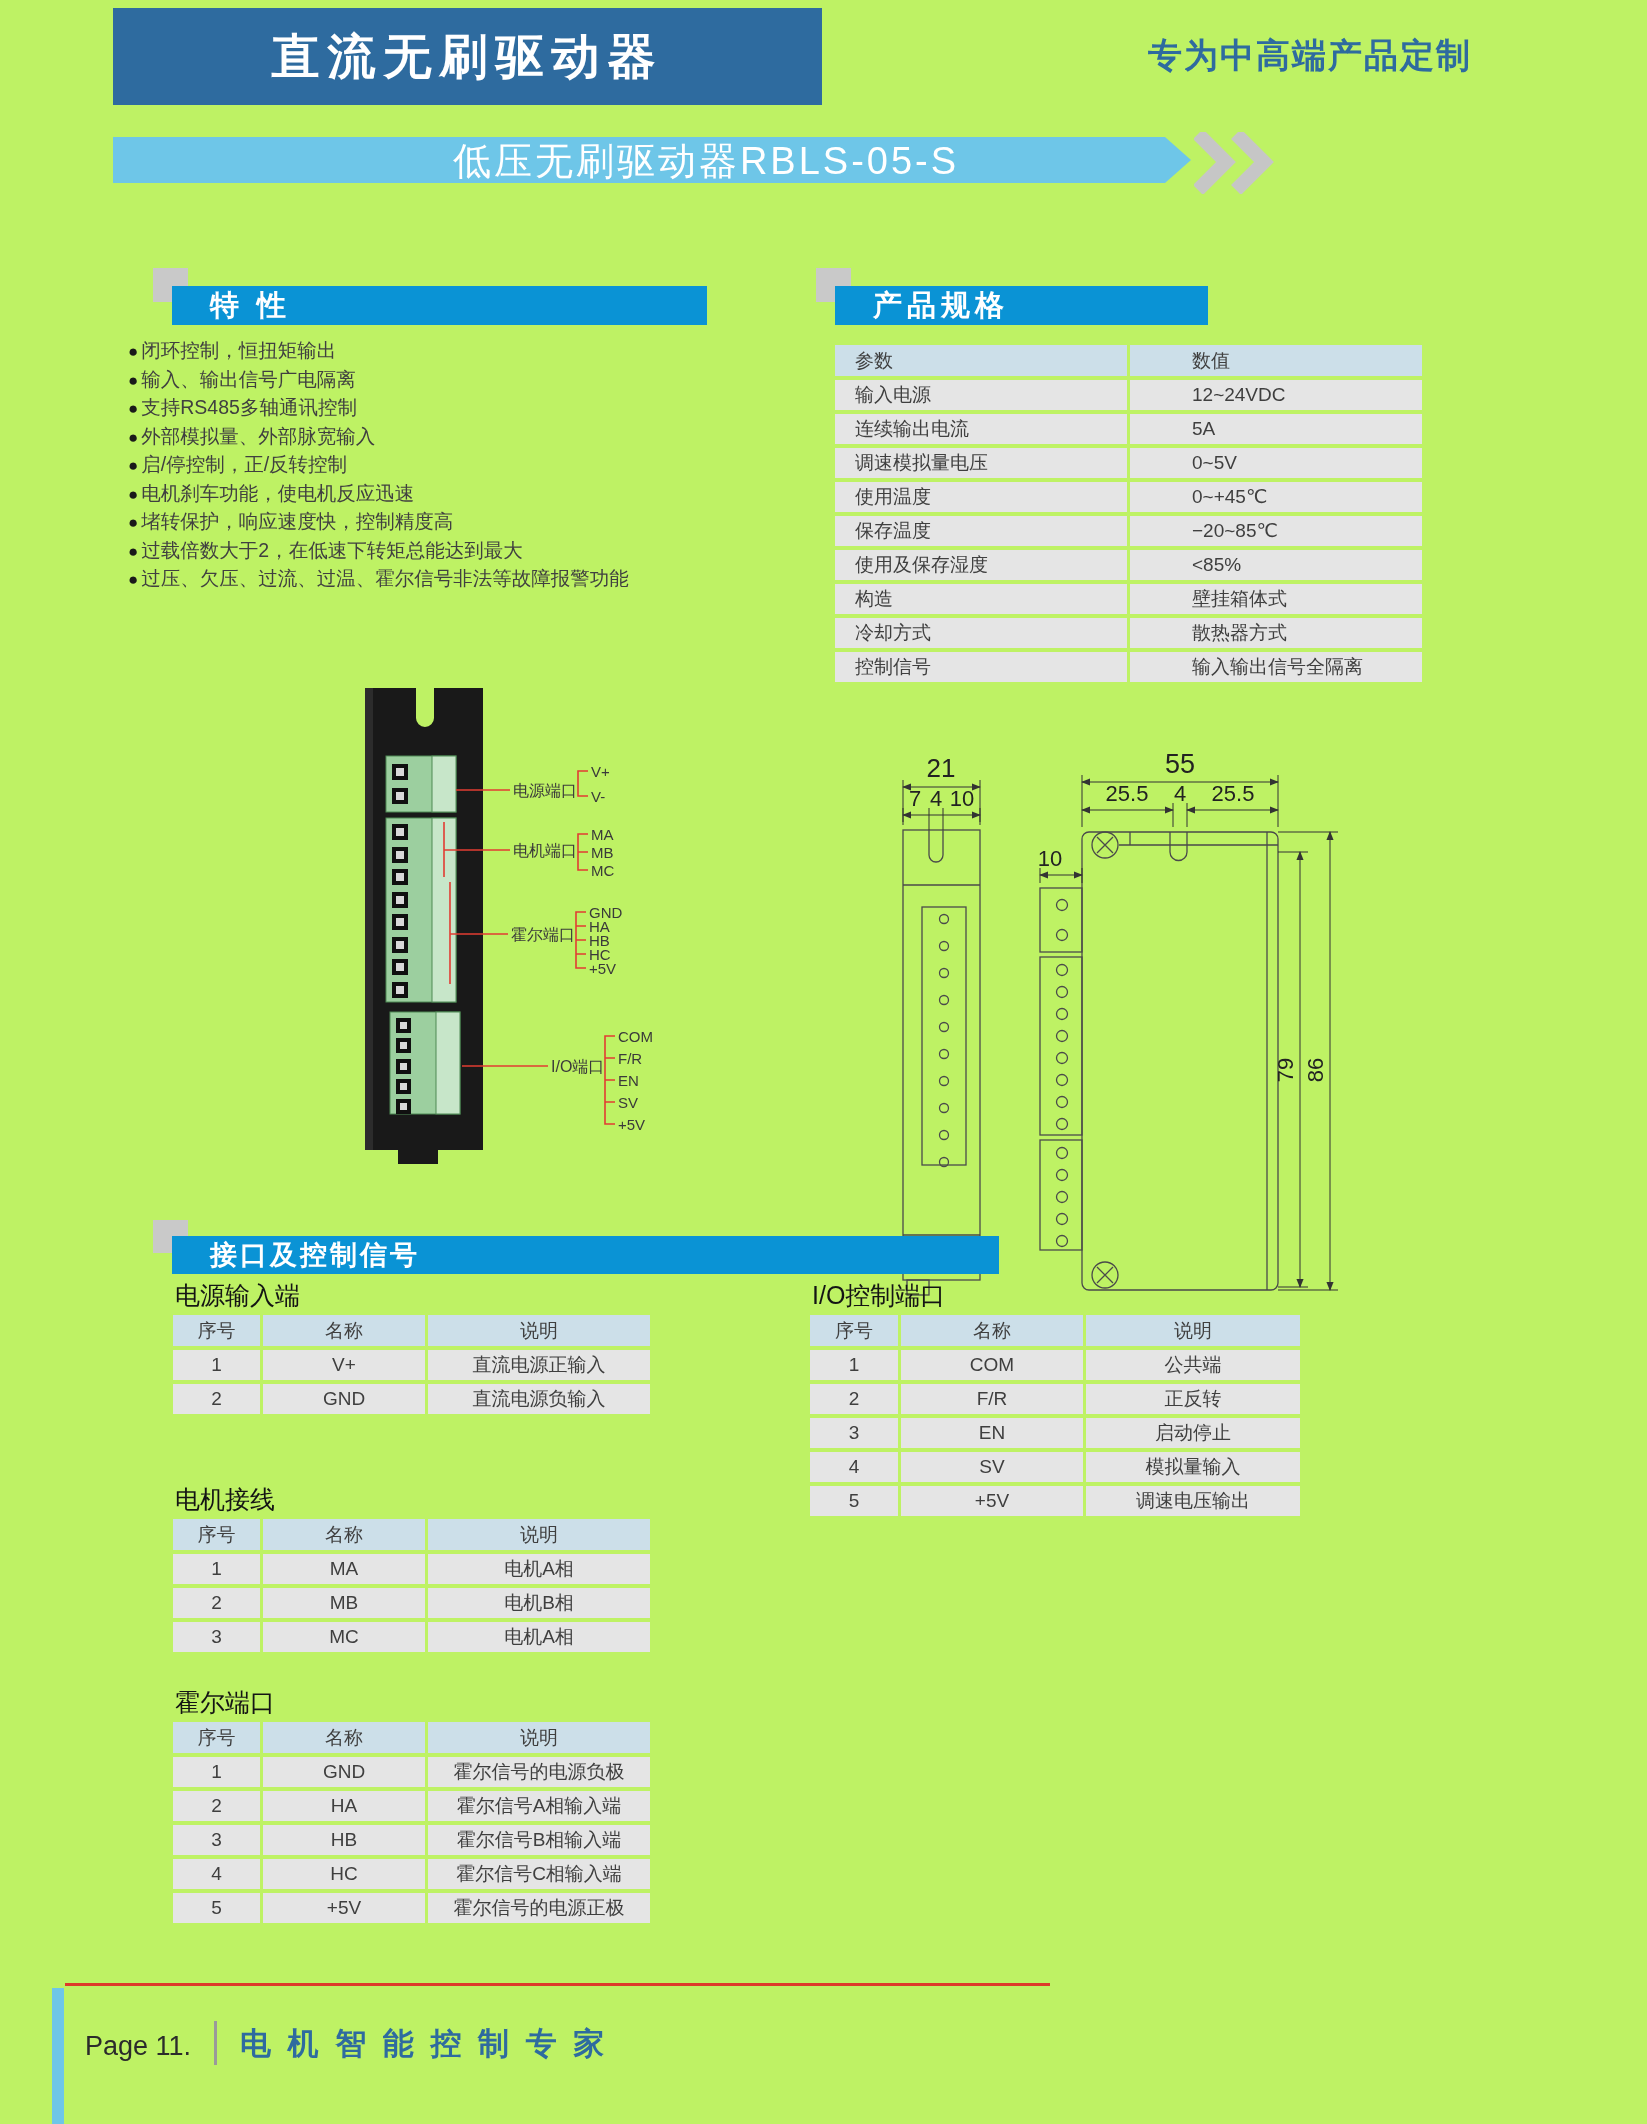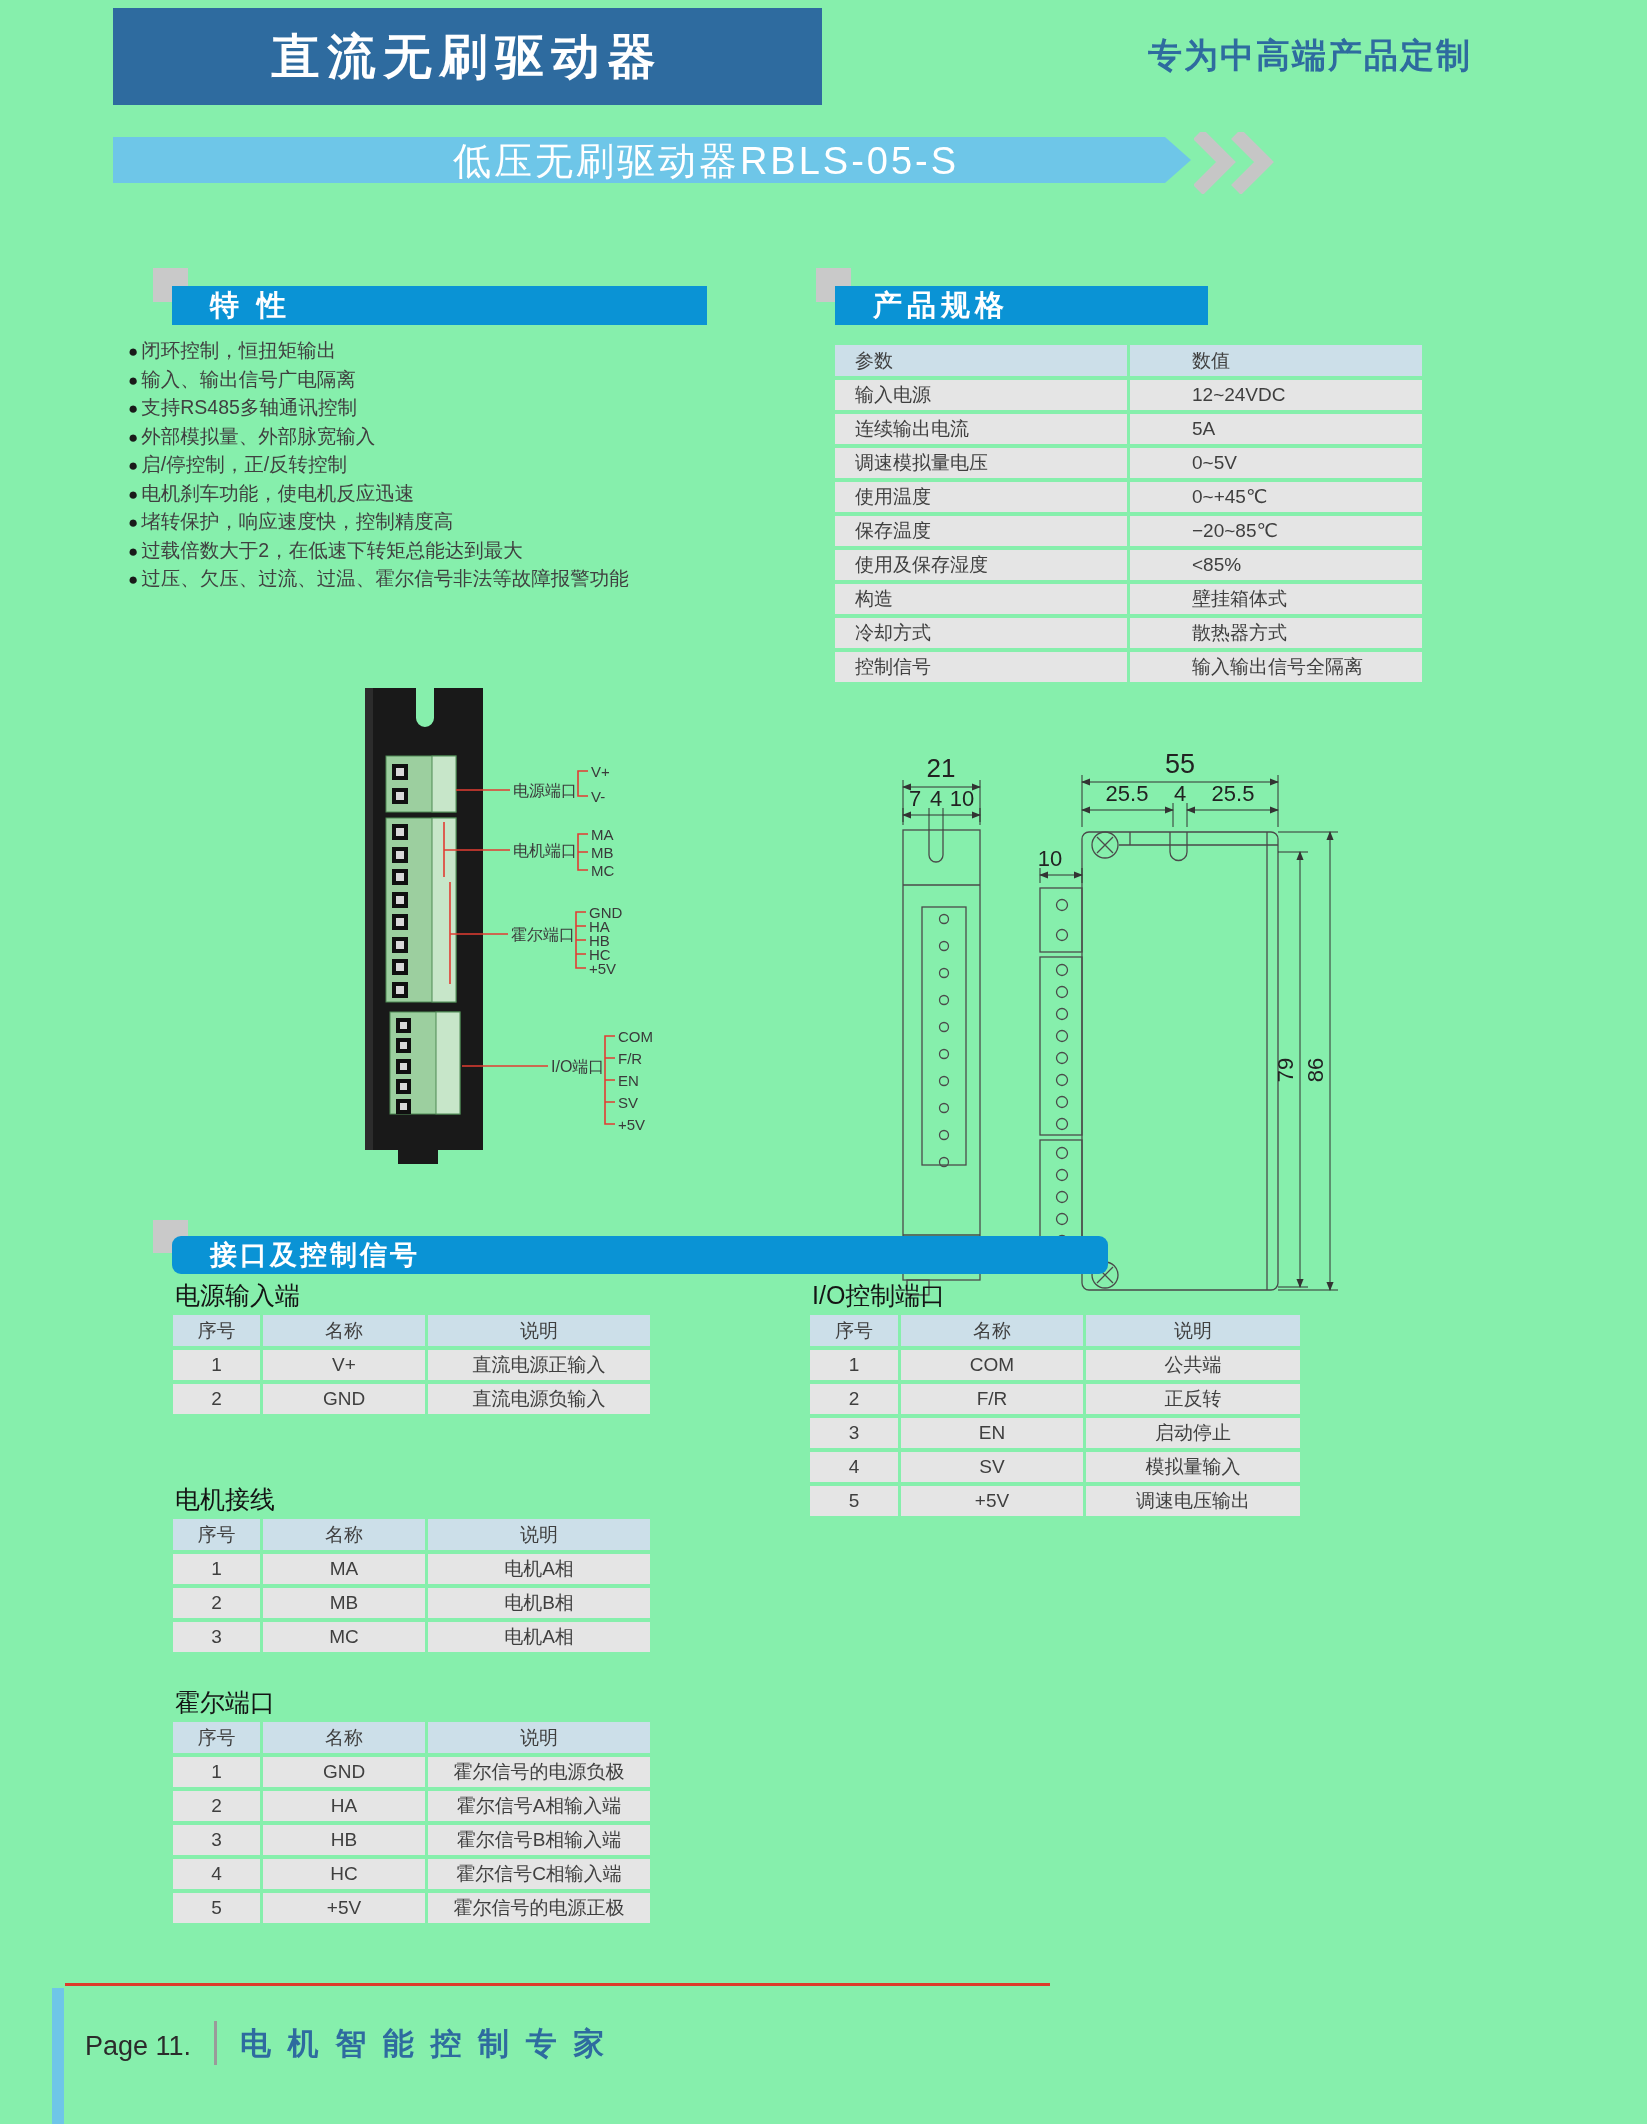--- a/index.html
+++ b/index.html
@@ -1,16 +1,16 @@
 <!DOCTYPE html>
 <html><head>
 <meta charset="utf-8">
 <style>
   html,body{margin:0;padding:0;background:#9c9c9c;}
-  #page{position:relative;width:1647px;height:2124px;background:#86efac;overflow:hidden;
+  #page{position:relative;width:1647px;height:2124px;background:#bef264;overflow:hidden;
         font-family:"Liberation Sans","DejaVu Sans",sans-serif;}
   .abs{position:absolute;}
 
   
   .title-box{left:113px;top:8px;width:709px;height:97px;background:#2e6b9f;
              color:#fff;font-size:48px;font-weight:bold;letter-spacing:8px;
              text-align:center;line-height:97px;}
   .tagline{left:1080px;top:25px;width:460px;height:60px;color:#2e6b9f;font-size:34px;
            font-weight:bold;text-align:center;line-height:60px;letter-spacing:2px;}
   .banner{left:113px;top:137px;width:1078px;height:46px;background:#6ec6e8;
@@ -299,21 +299,21 @@
       <text x="247" y="66" font-size="22">25.5</text>
       <text x="300" y="66" font-size="22">4</text>
       <text x="353" y="66" font-size="22">25.5</text>
       <text x="170" y="131" font-size="22">10</text>
       <text x="413" y="335" font-size="22" transform="rotate(-90 413 335)">79</text>
       <text x="443" y="335" font-size="22" transform="rotate(-90 443 335)">86</text>
     </g>
   </svg>
 
   <div class="abs sq" style="left:153px;top:1220px;height:33px;"></div>
-  <div class="abs shead io" style="left:172px;top:1236px;width:936px;border-radius:9px;">接口及控制信号</div>
+  <div class="abs shead io" style="left:172px;top:1236px;width:827px;">接口及控制信号</div>
 
   <div class="abs" style="left:173px;top:1280px;width:477px;">
     <div class="tbl-title">电源输入端</div>
     <div class="tbl-left">
         <div class="trow thead">
           <div class="tcell c0">序号</div>
           <div class="tcell c1">名称</div>
           <div class="tcell c2">说明</div>
         </div>
         <div class="trow">

